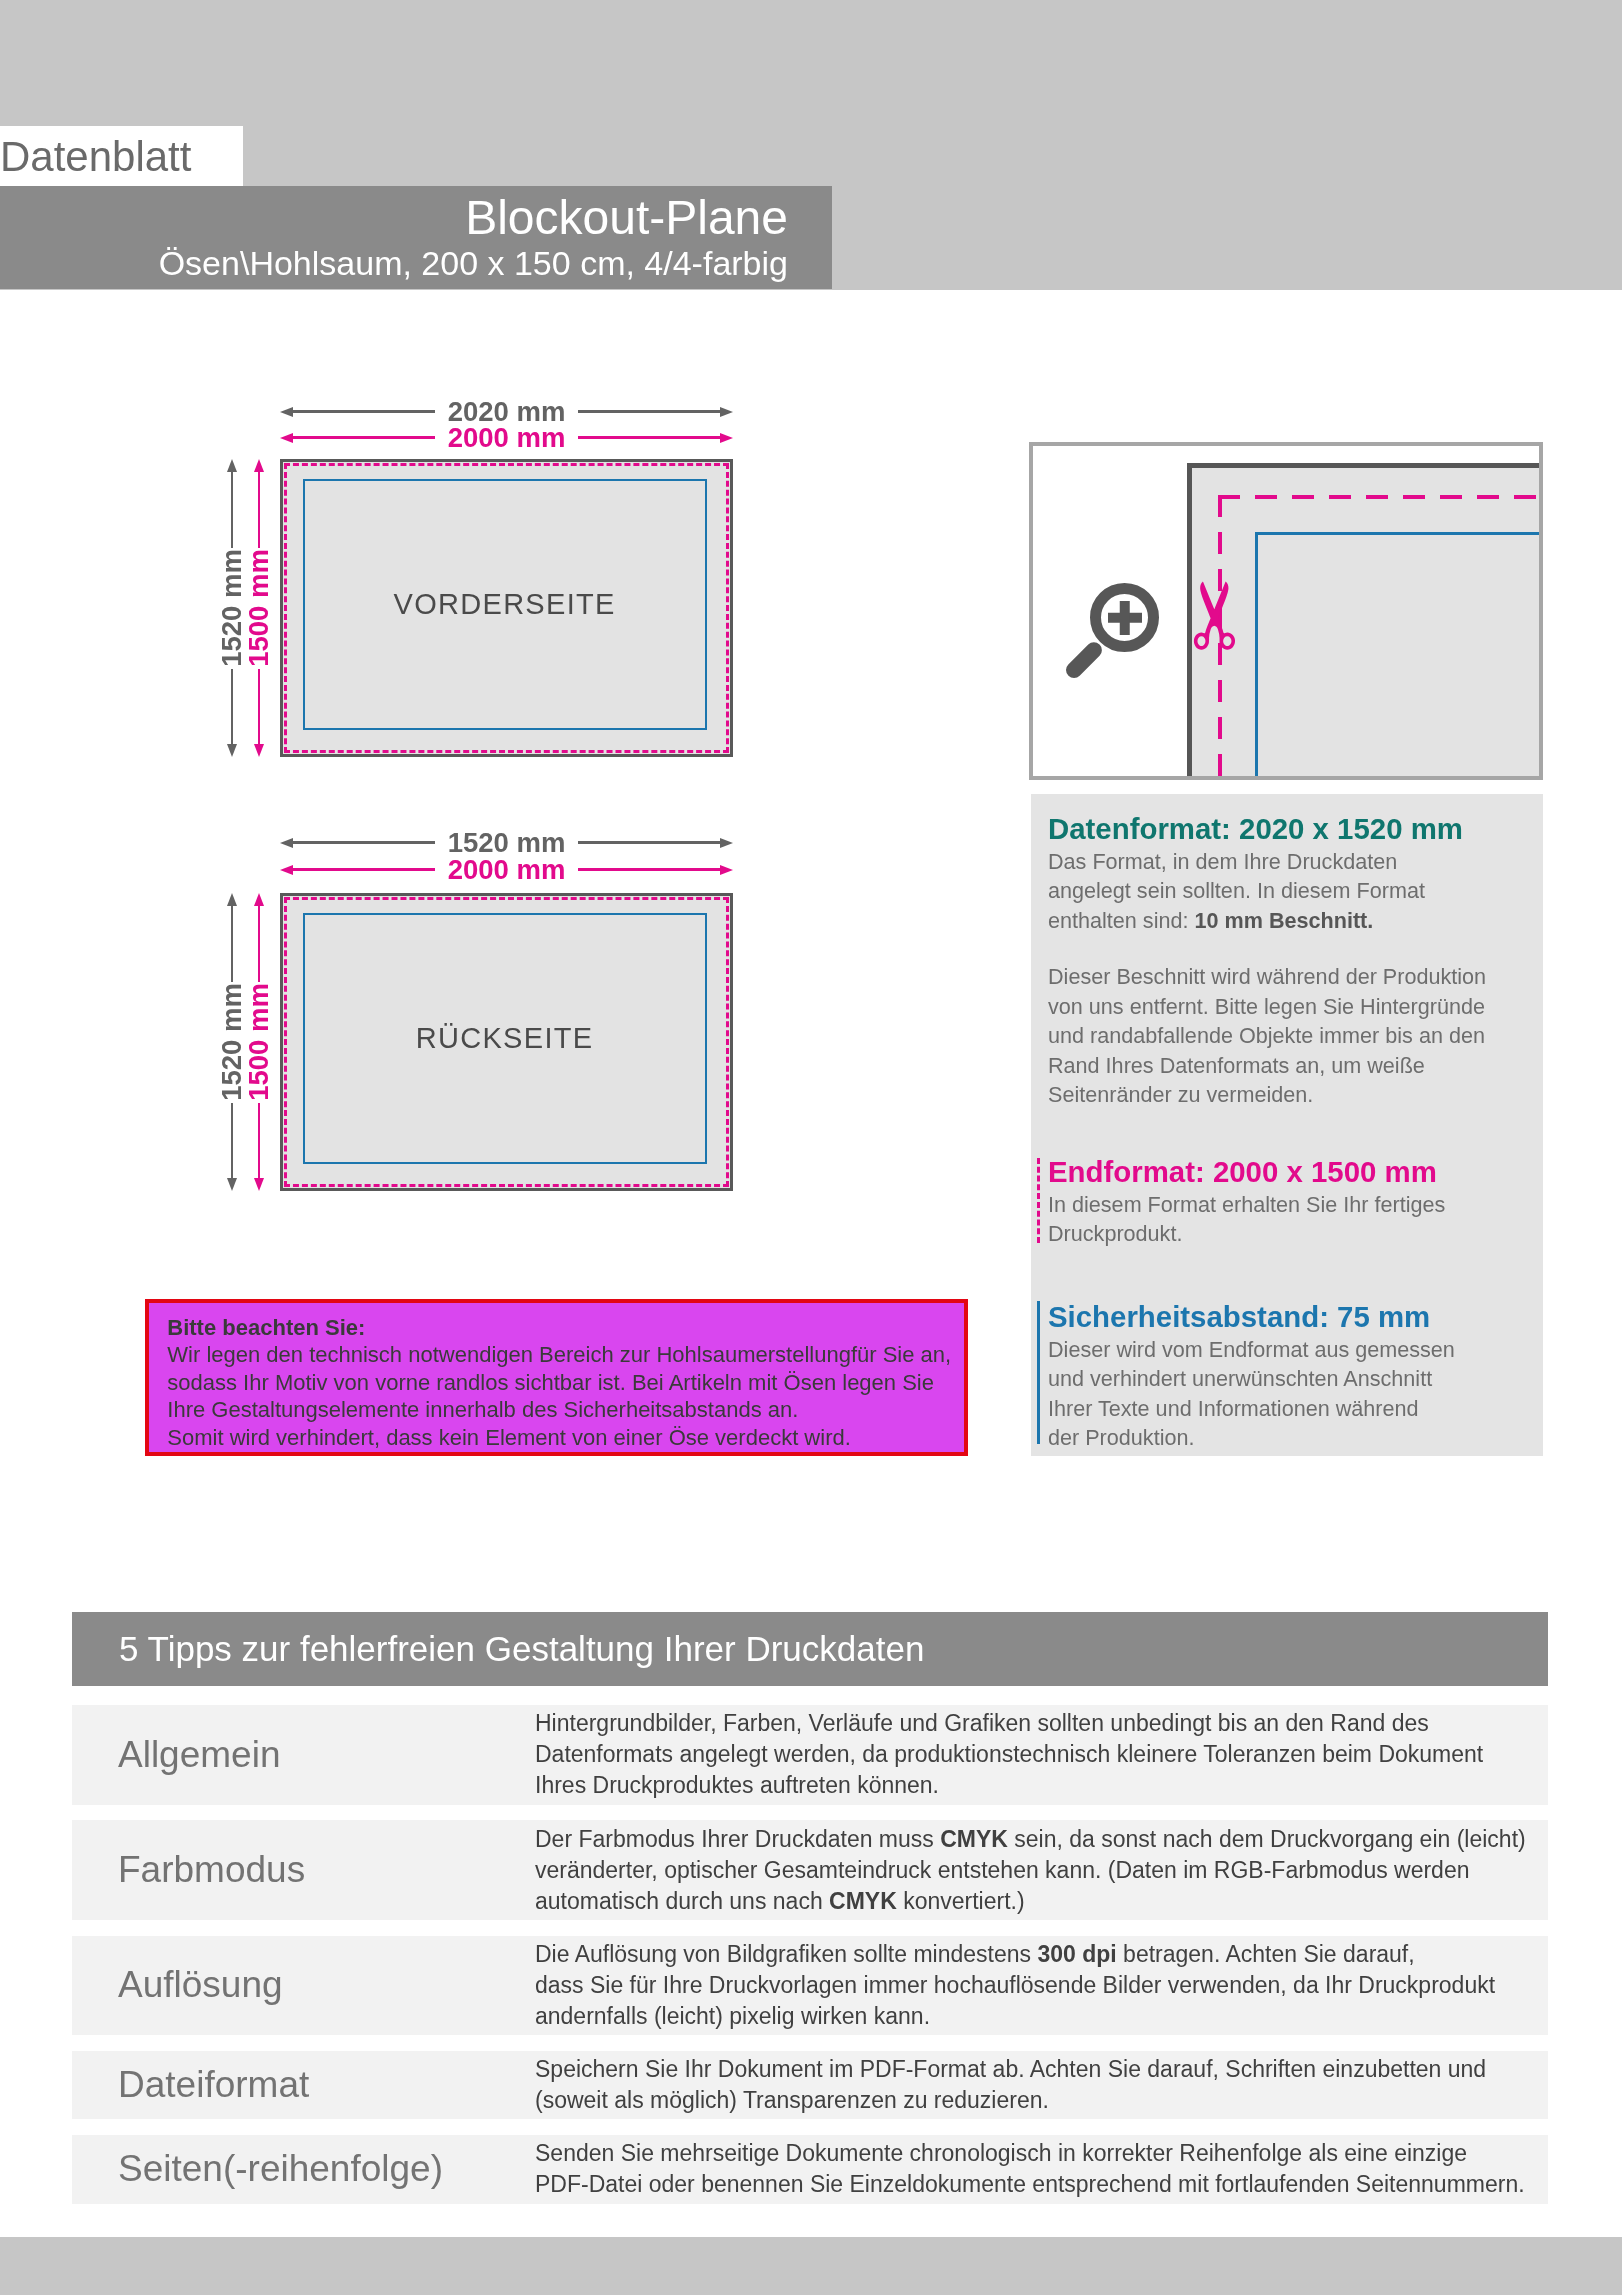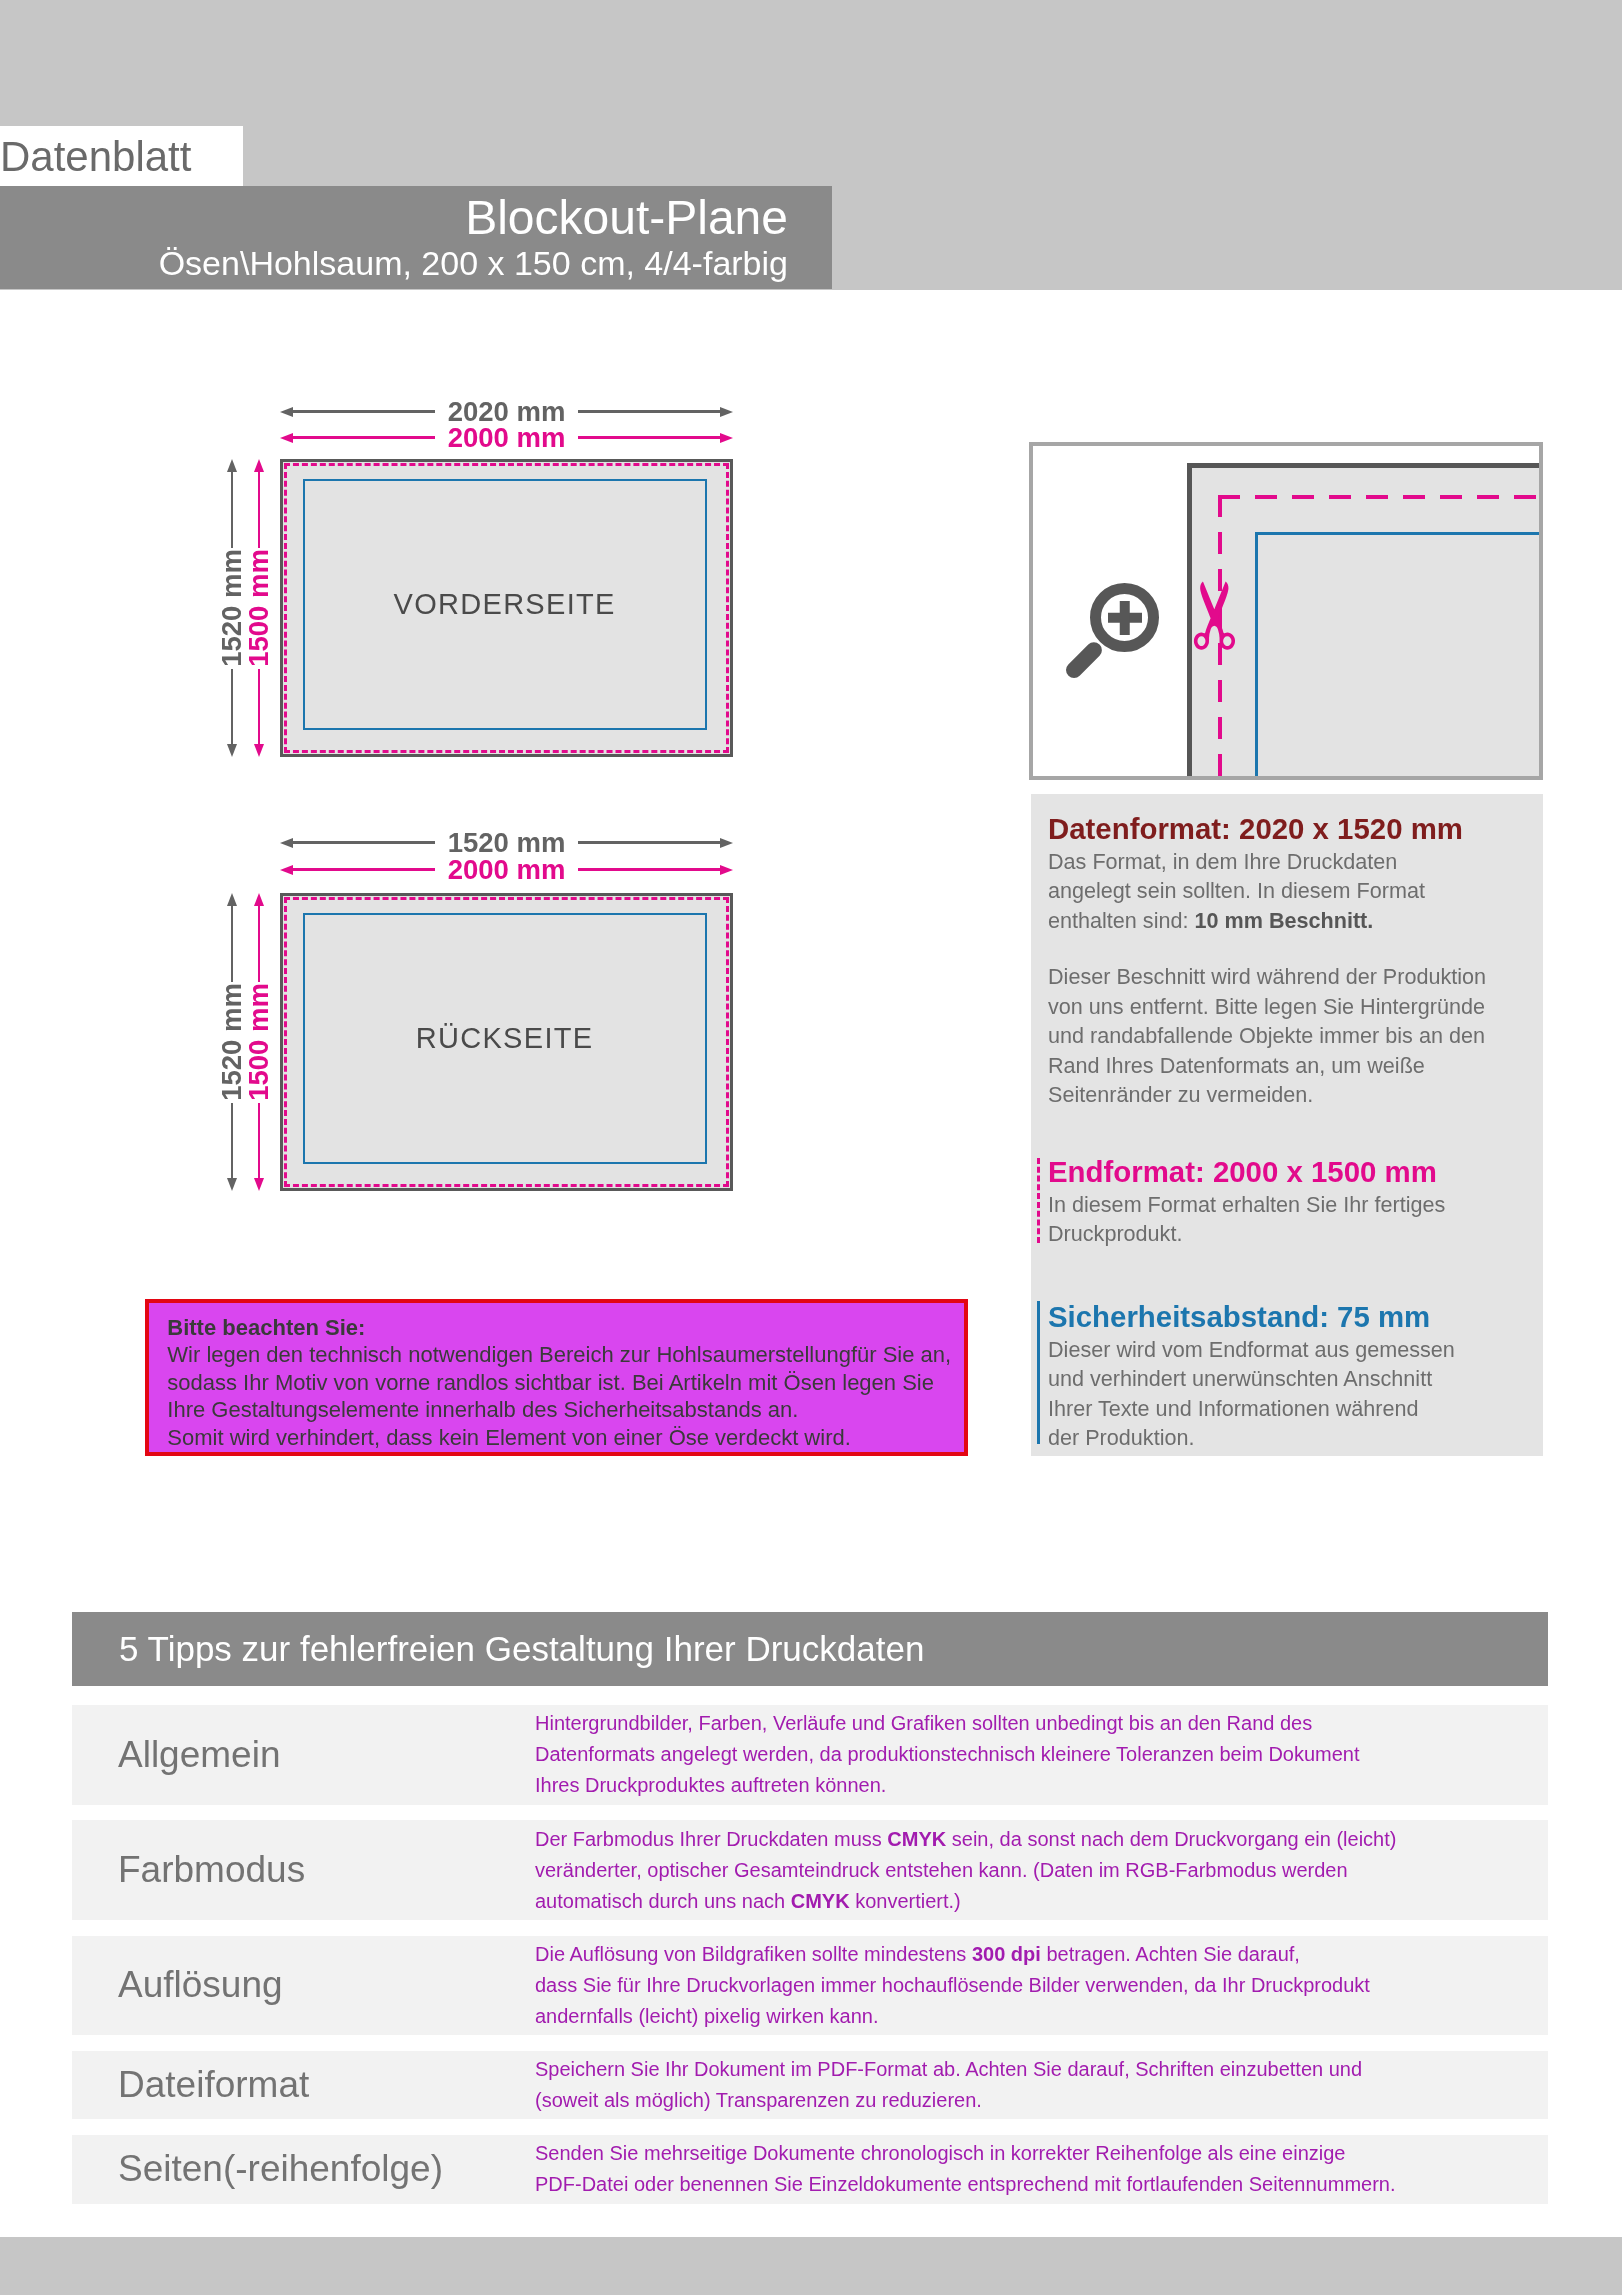--- a/index.html
+++ b/index.html
@@ -77,21 +77,21 @@
   .scissors {
     position:absolute; left:135px; top:120px; width:98px; height:98px;
     display:flex; align-items:center; justify-content:center;
     font-size:92px; color:#e20a8c; transform:rotate(-90deg);
     font-family:"DejaVu Sans", sans-serif; line-height:98px;
   }
   
   .info-panel { position:absolute; left:1031px; top:794px; width:512px; height:662px; background:#e4e4e4; }
   .ip-block { position:absolute; left:17px; right:18.3px; }
   .ip-title { font-size:29.4px; font-weight:bold; line-height:37px; white-space:nowrap; }
-  .ip-title.g { color:#7f1d1d; }
+  .ip-title.g { color:#0f766e; }
   .ip-title.m { color:#e20a8c; }
   .ip-title.b { color:#1c76ae; }
   .ip-text .tl { font-size:21.6px; line-height:29.4px; color:#6d6d6d; white-space:nowrap; }
   .ip-text .tl .b, .notice-text .tl .b, .tip-body .tl .b { font-weight:bold; }
   .ip-text .tl .b { color:#565656; }
   .marker { position:absolute; left:-11px; width:0; }
   .marker.dashed { border-left:3.3px dashed #e20a8c; }
   .marker.solid  { border-left:3.3px solid #1c76ae; }
   
   .notice-box {
@@ -102,21 +102,21 @@
   
   .tips-bar {
     position:absolute; left:72px; top:1612px; width:1476px; height:74px; background:#8a8a8a;
     display:flex; align-items:center; padding-left:47px;
   }
   .tips-bar span { color:#ffffff; font-size:35px; }
   .tips-rows { position:absolute; left:72px; top:1705px; width:1476px; }
   .tip-row { display:flex; align-items:center; background:#f2f2f2; margin-bottom:15.7px; padding:3.3px 0; }
   .tip-label { width:463px; padding-left:46px; font-size:37px; color:#737373; }
   .tip-body { flex:1; }
-  .tip-body .tl { font-size:20px; line-height:31px; color:#a21caf; white-space:nowrap; }
+  .tip-body .tl { font-size:23px; line-height:31px; color:#404040; white-space:nowrap; }
   
   .footer-bar { position:absolute; left:0; top:2237px; width:1623px; height:58px; background:#c6c6c6; }
 </style>
 </head>
 <body>
 
 <div class="page">
 
   <div class="header-bg"></div>
   <div class="datenblatt-box">

